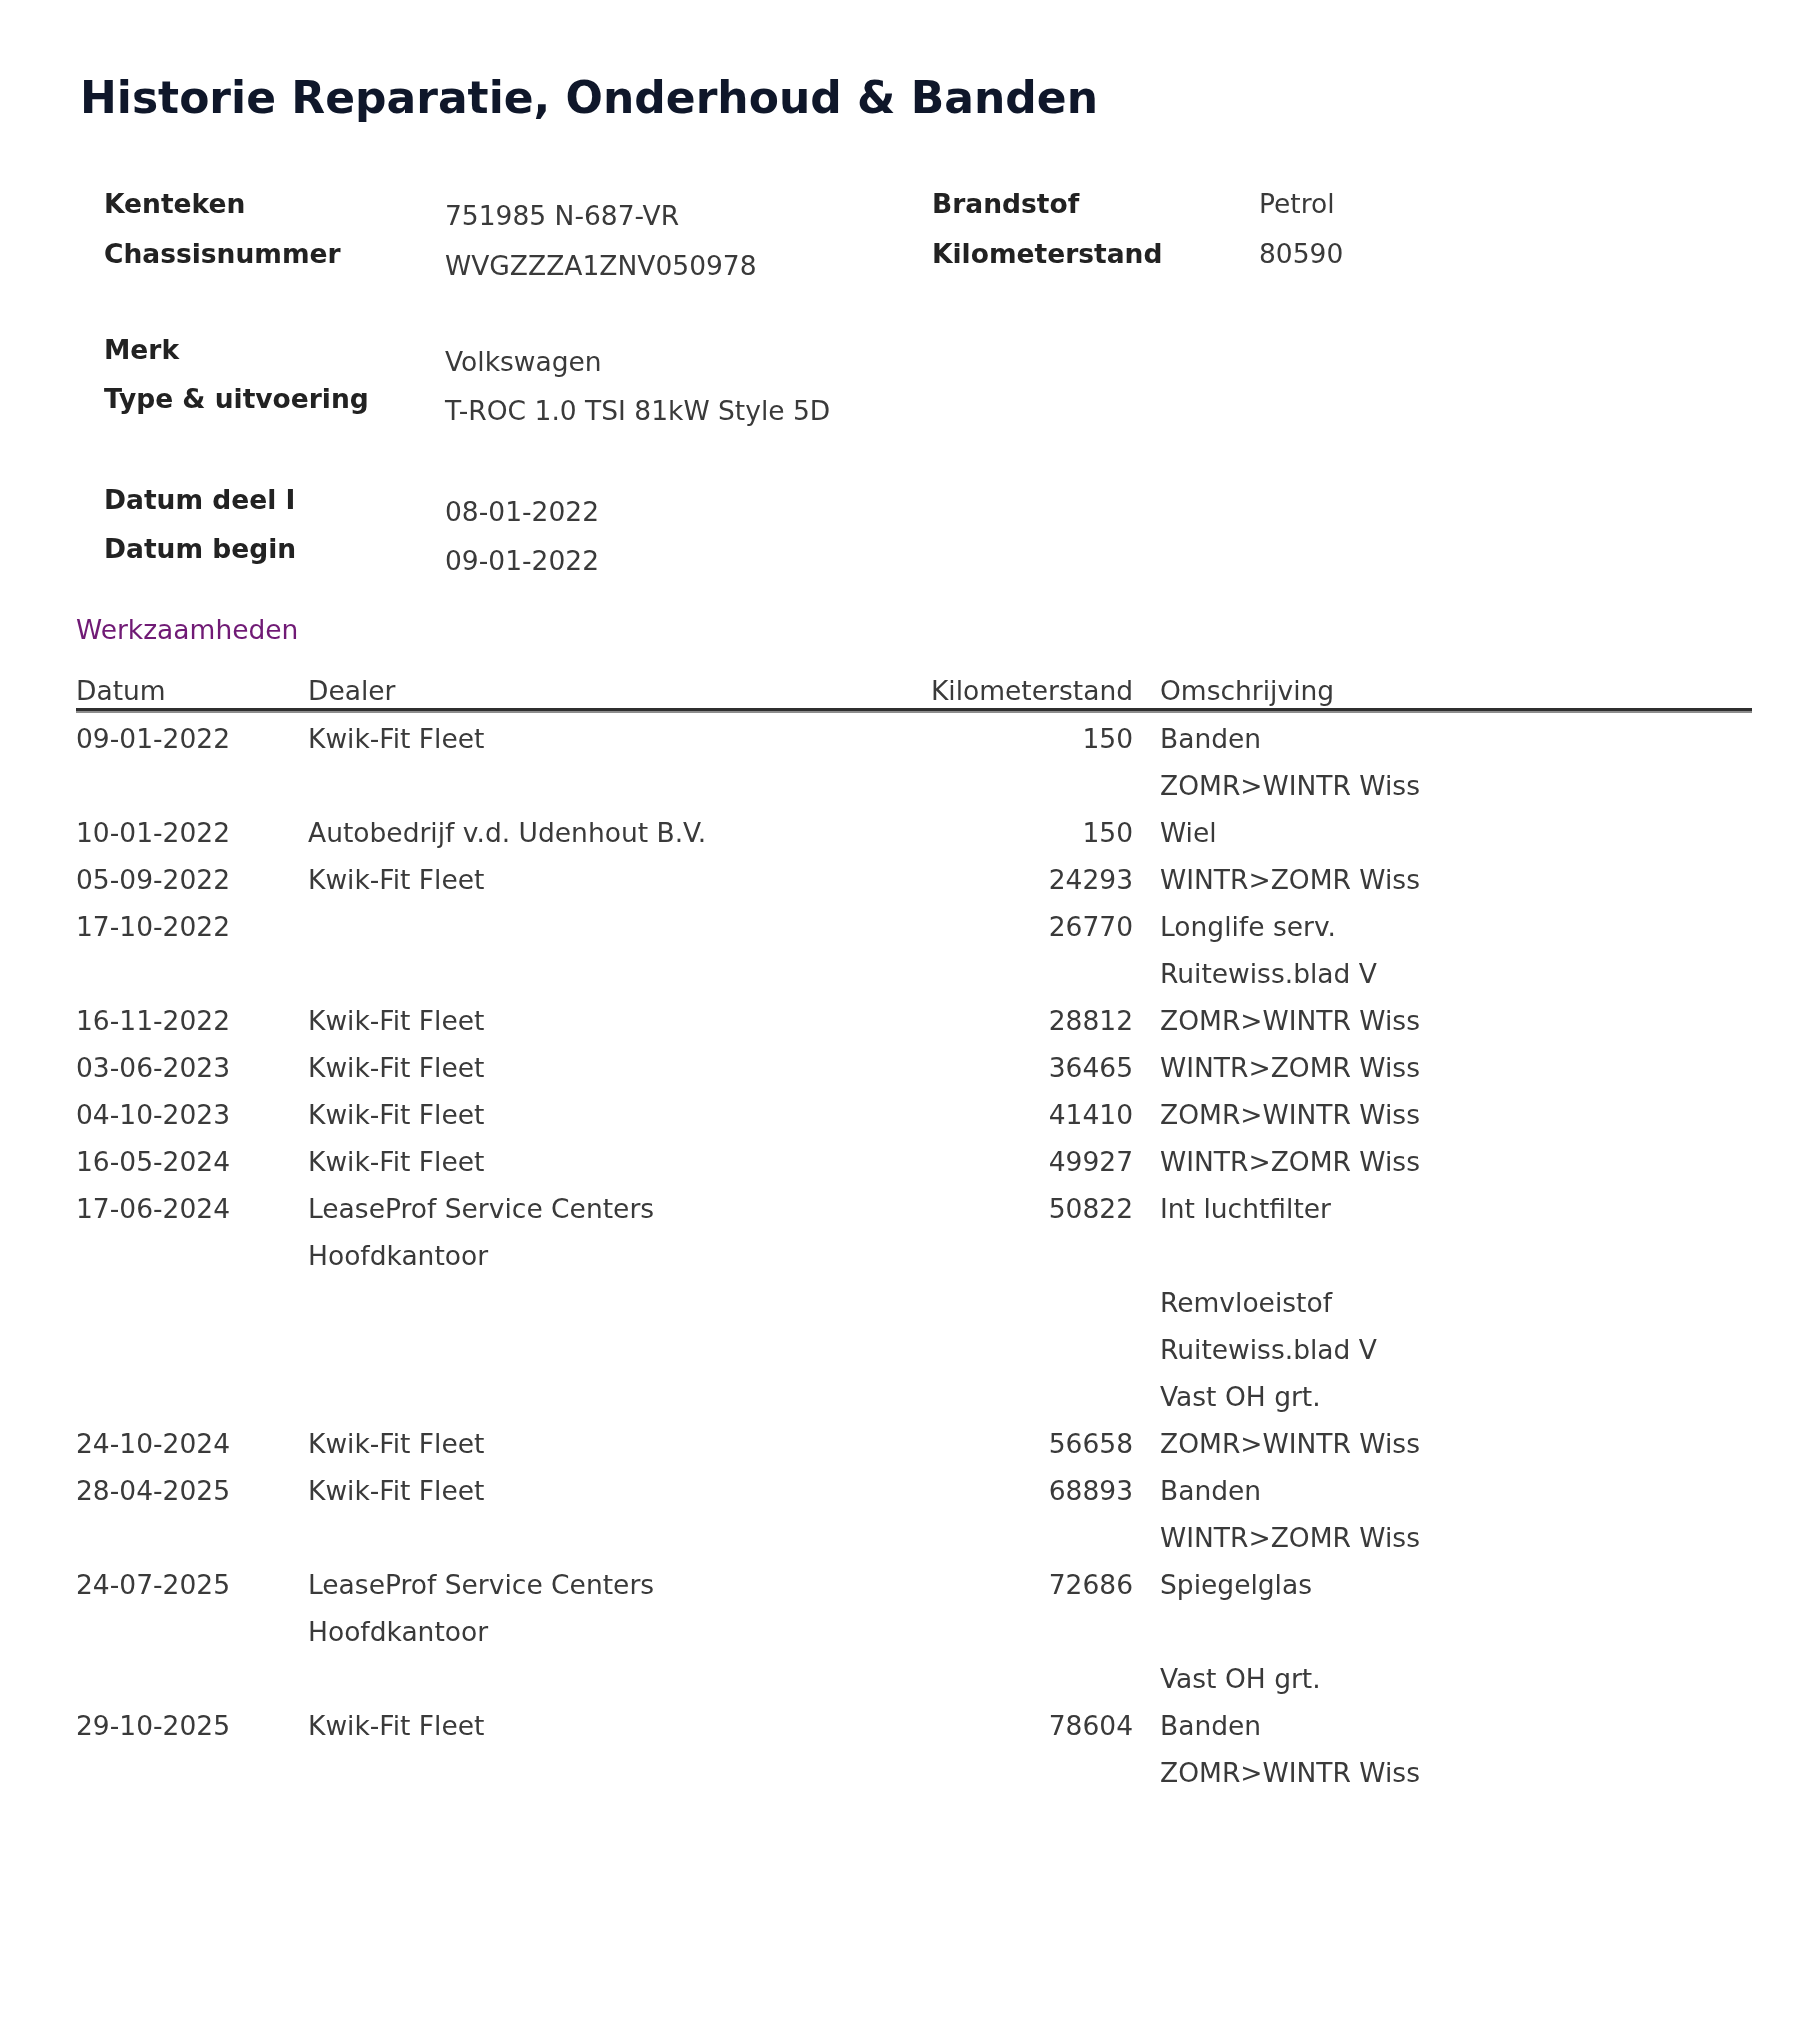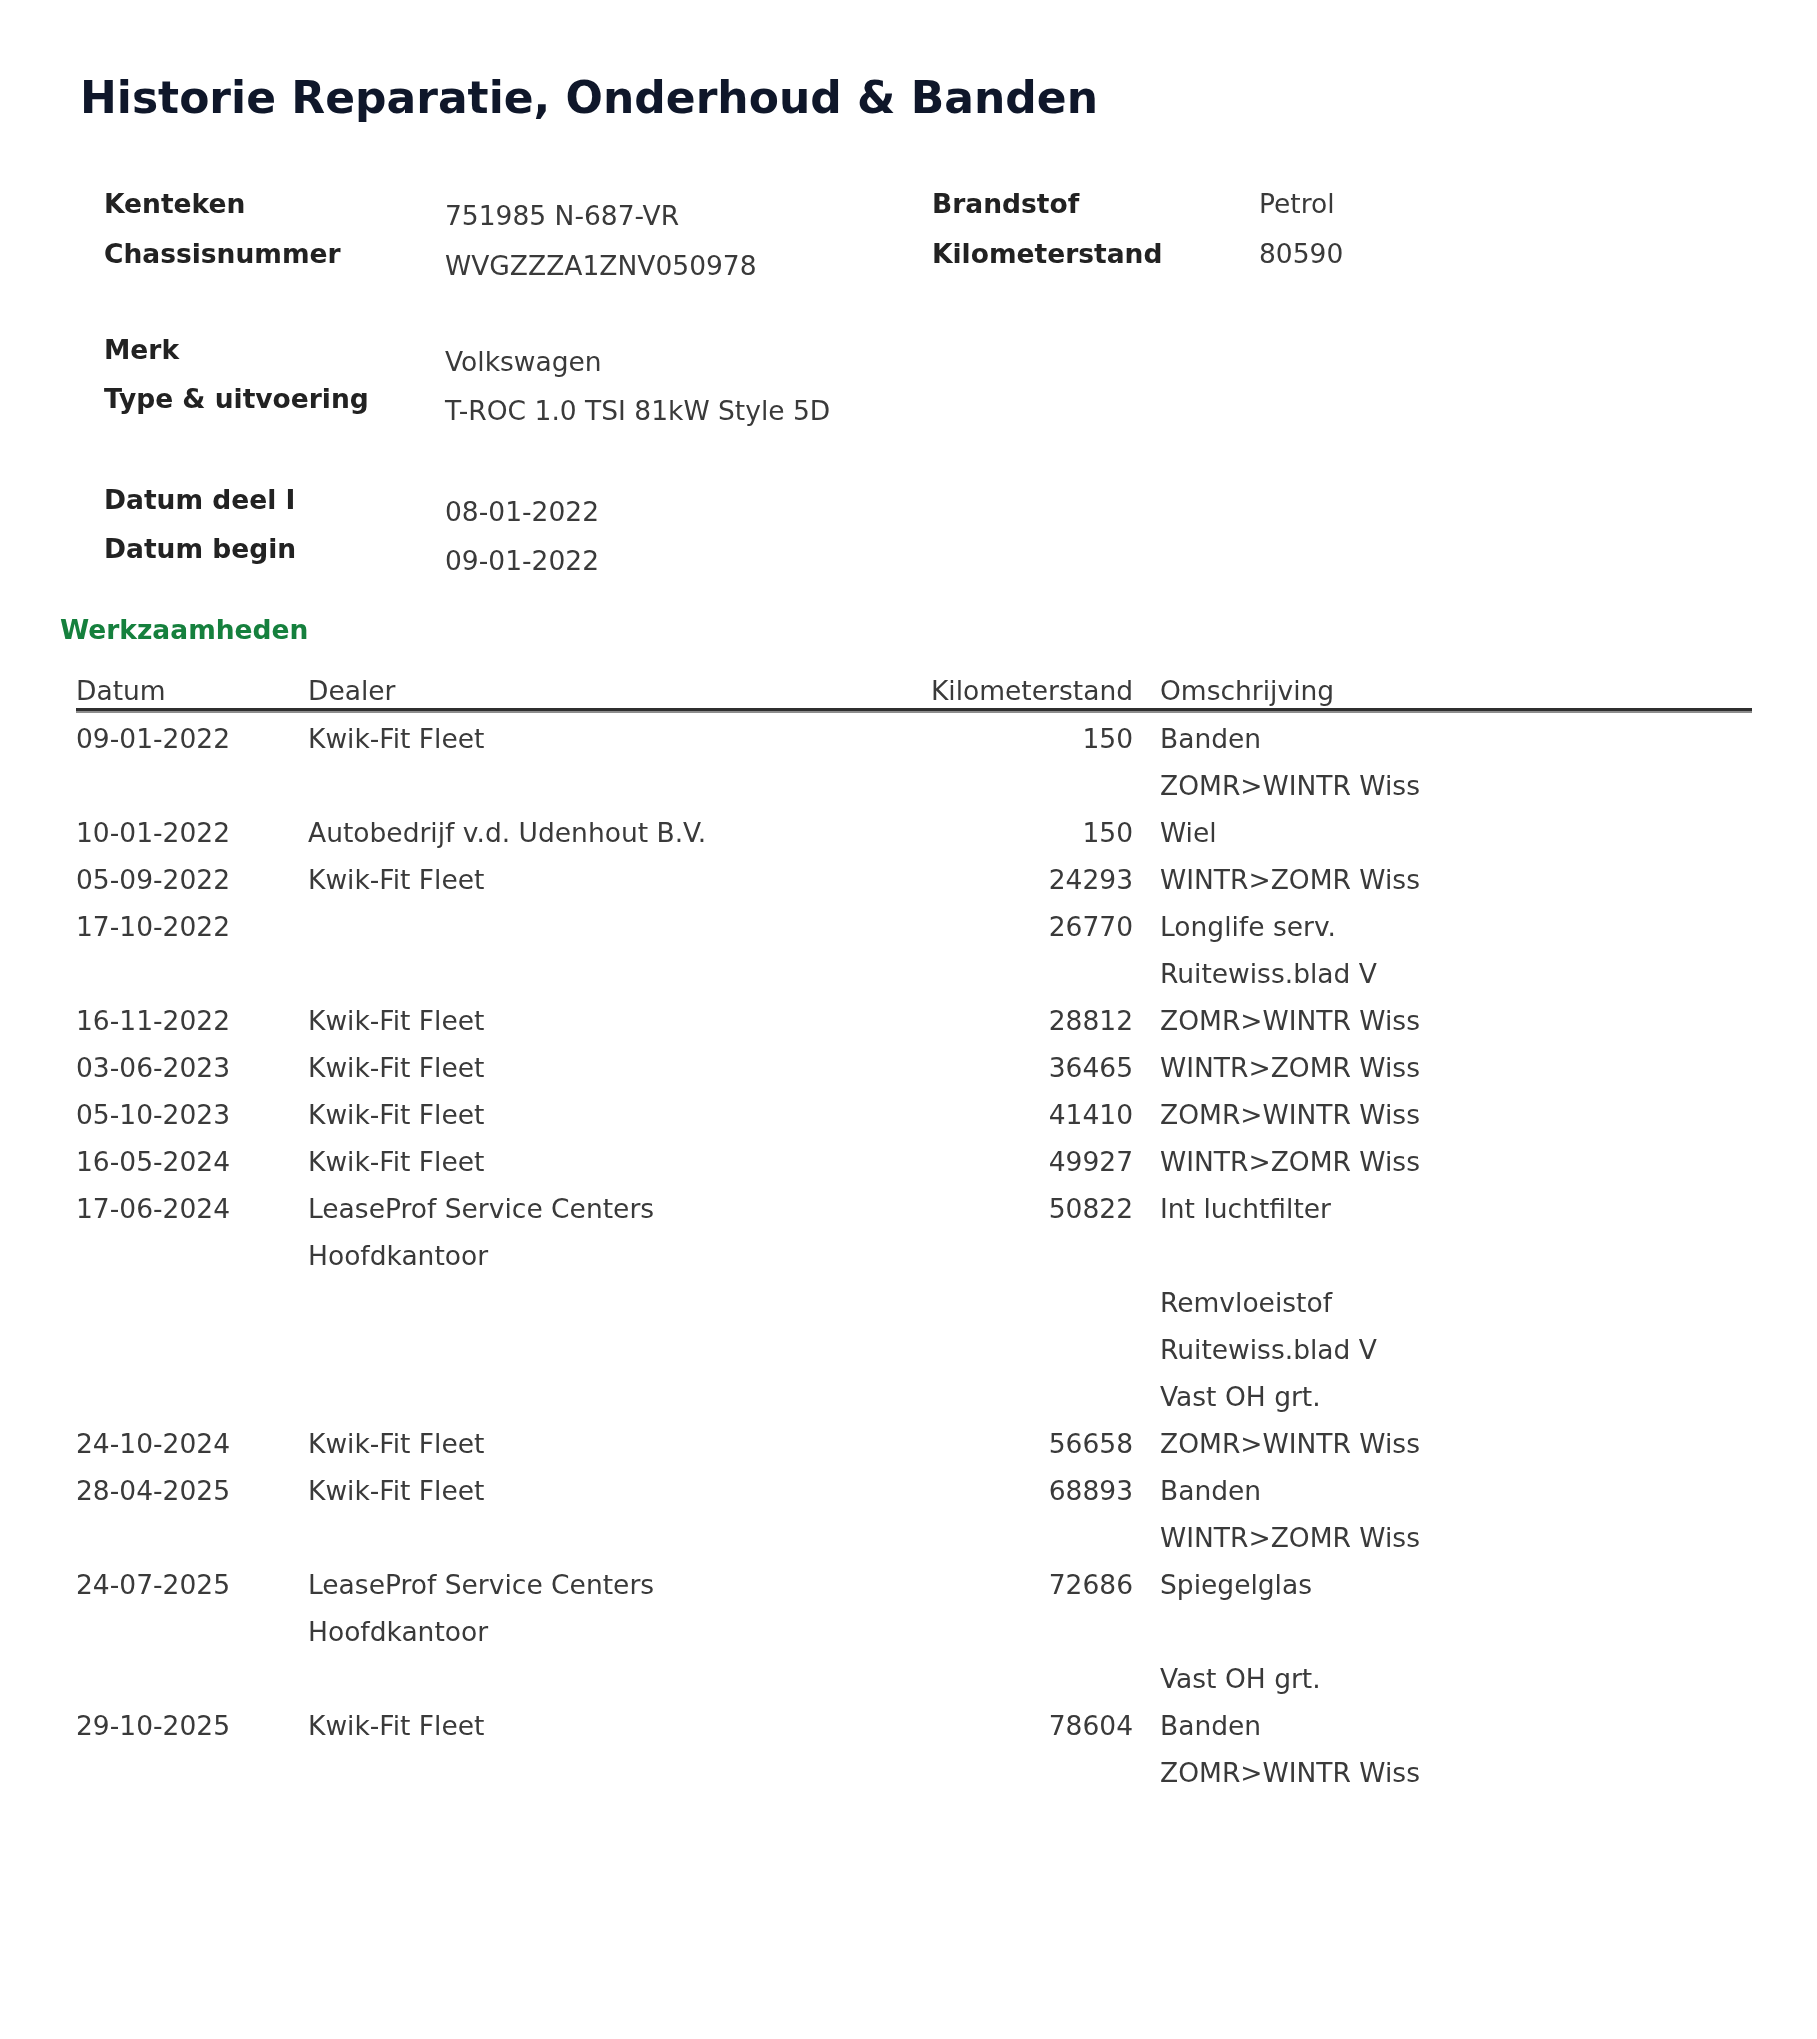--- a/index.html
+++ b/index.html
@@ -33,25 +33,25 @@
     font-size: 26.5px;
     white-space: nowrap;
   }
   .info-row .lab1 { position: absolute; left: 0;      font-weight: bold; color: #222222; margin-left: 28px; }
   .info-row .val1 { position: absolute; left: 369px;  color: #3a3a3a; margin-top: 12px; }
   .info-row .lab2 { position: absolute; left: 856px;  font-weight: bold; color: #222222; }
   .info-row .val2 { position: absolute; left: 1183px; color: #3a3a3a; }
 
   .section-title {
     position: absolute;
-    left: 60px;
+    left: 76px;
     top: 614px;
     font-size: 26.5px;
-    font-weight: bold;
-    color: #15803d;
+    font-weight: normal;
+    color: #701a75;
     white-space: nowrap;
   }
 
   .thead {
     position: absolute;
     left: 76px;
     top: 675px;
     width: 1676px;
     height: 34px;
     font-size: 26.5px;
@@ -191,21 +191,21 @@
   </div>
 
   <div class="tline">
     <span class="c-datum">03-06-2023</span>
     <span class="c-dealer">Kwik-Fit Fleet</span>
     <span class="c-km">36465</span>
     <span class="c-oms">WINTR&gt;ZOMR Wiss</span>
   </div>
 
   <div class="tline">
-    <span class="c-datum">05-10-2023</span>
+    <span class="c-datum">04-10-2023</span>
     <span class="c-dealer">Kwik-Fit Fleet</span>
     <span class="c-km">41410</span>
     <span class="c-oms">ZOMR&gt;WINTR Wiss</span>
   </div>
 
   <div class="tline">
     <span class="c-datum">16-05-2024</span>
     <span class="c-dealer">Kwik-Fit Fleet</span>
     <span class="c-km">49927</span>
     <span class="c-oms">WINTR&gt;ZOMR Wiss</span>

